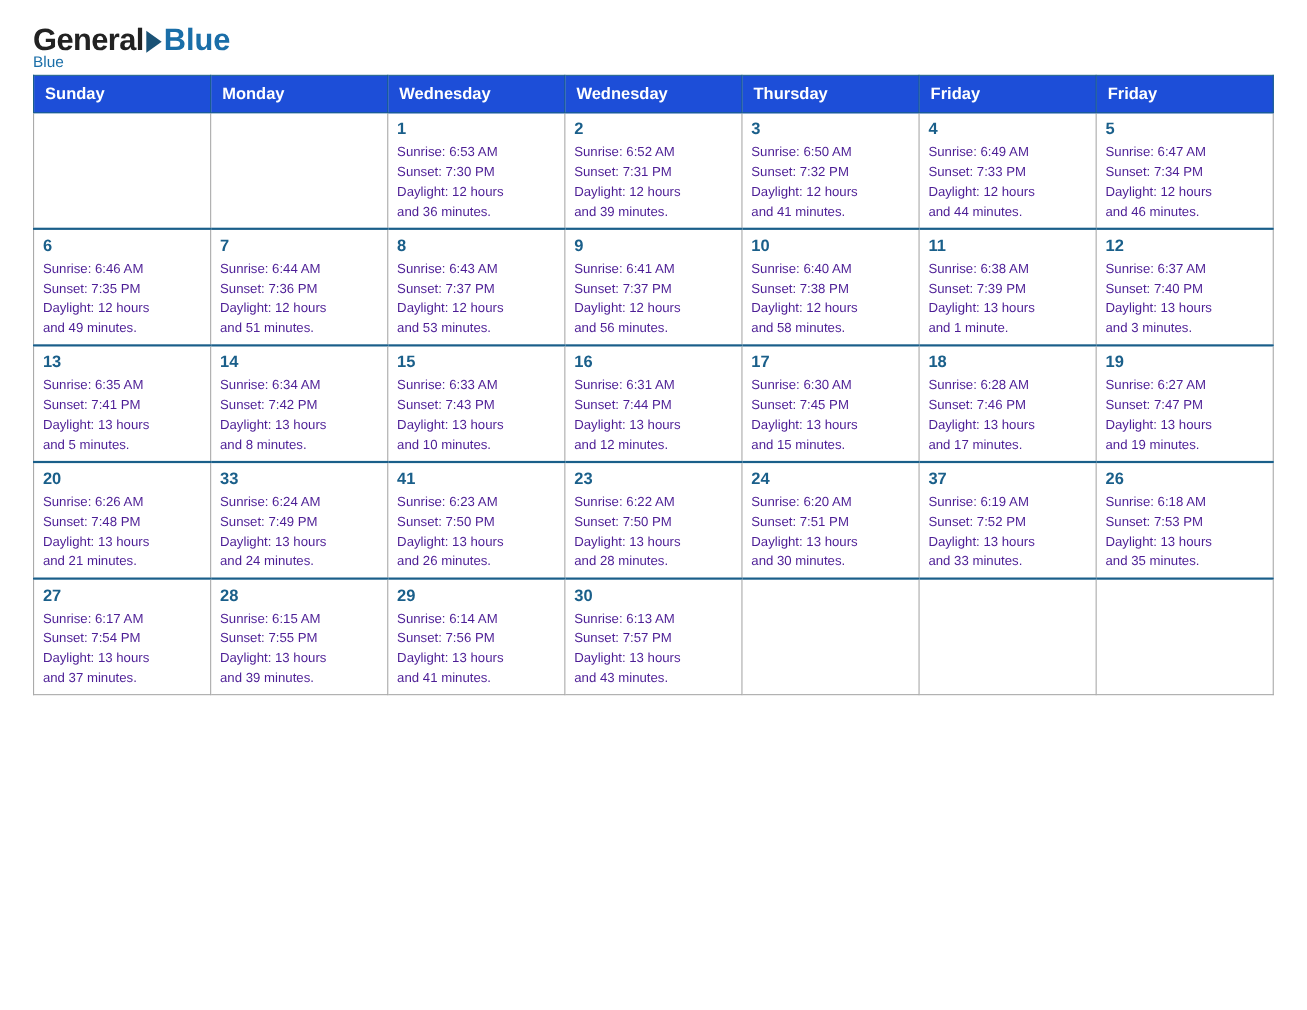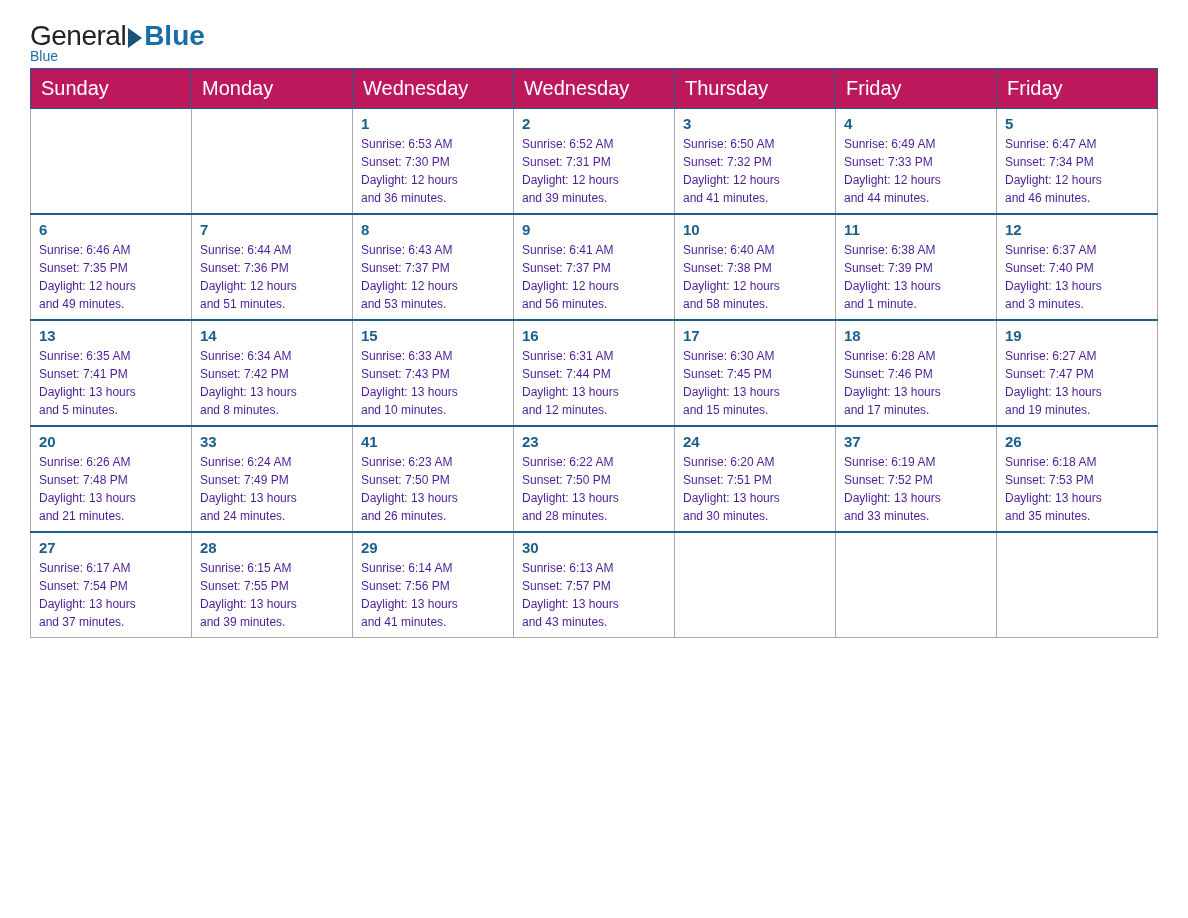--- a/index.html
+++ b/index.html
@@ -21,21 +21,21 @@
       display: flex;
       flex-direction: column;
       align-items: flex-start;
     }
     .logo-top {
       display: flex;
       align-items: center;
     }
     .logo-general {
       font-size: 28px;
-      font-weight: normal;
+      font-weight: bold;
       color: #222;
       letter-spacing: -0.5px;
     }
     .logo-arrow {
       width: 0;
       height: 0;
       border-left: 14px solid #1a5276;
       border-top: 10px solid transparent;
       border-bottom: 10px solid transparent;
       margin-left: 2px;
@@ -63,24 +63,24 @@
       color: #444;
       text-align: right;
       margin-bottom: 10px;
     }
     .calendar {
       width: 100%;
       border-collapse: collapse;
       border: 1px solid #555;
     }
     .calendar th {
-      background: #be185d;
+      background: #1d4ed8;
       color: #fff;
-      font-size: 20px;
-      font-weight: normal;
+      font-size: 15px;
+      font-weight: bold;
       padding: 8px 10px;
       text-align: left;
       border: 1px solid #1a5f8a;
     }
     .calendar td {
       vertical-align: top;
       padding: 6px 8px;
       border: 1px solid #aaa;
       width: 14.28%;
       min-height: 90px;

